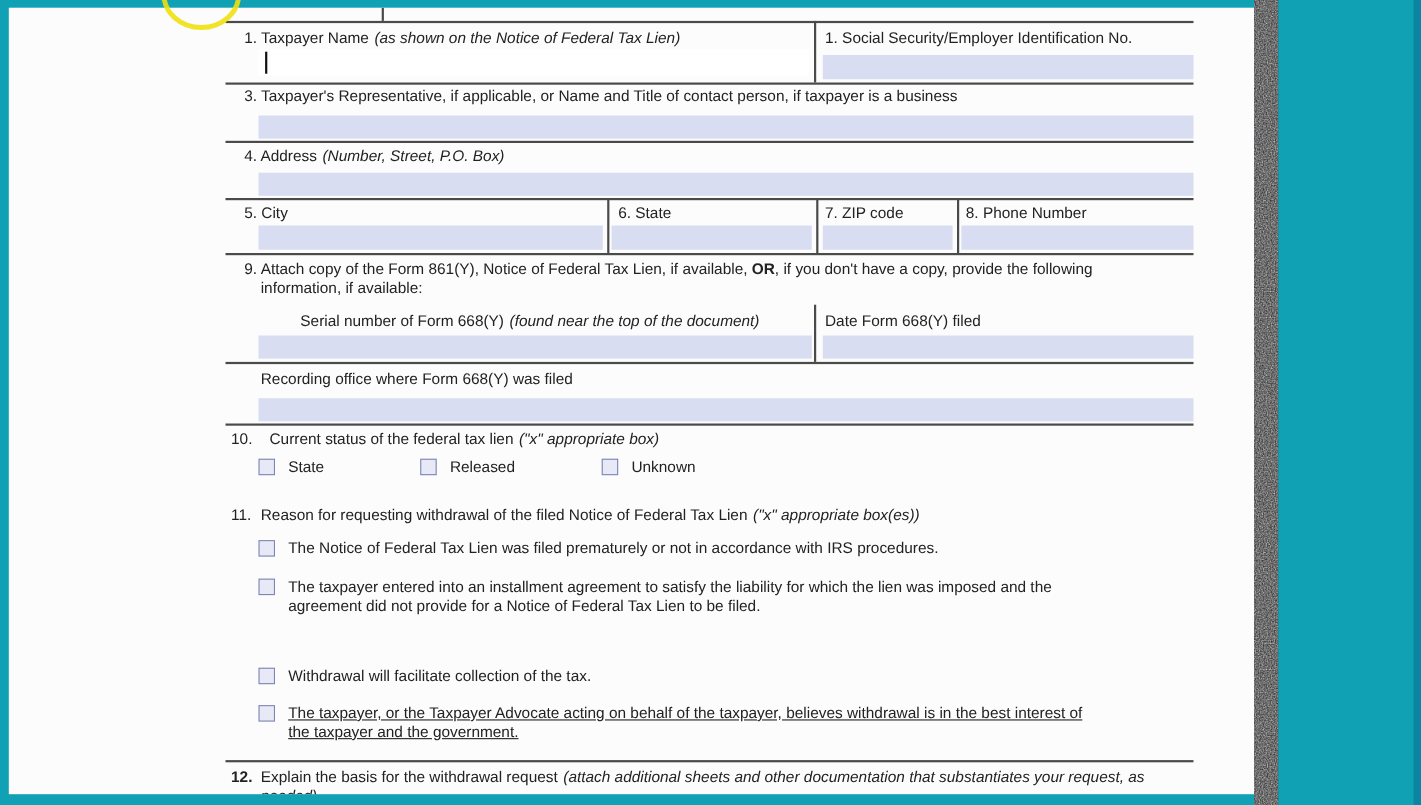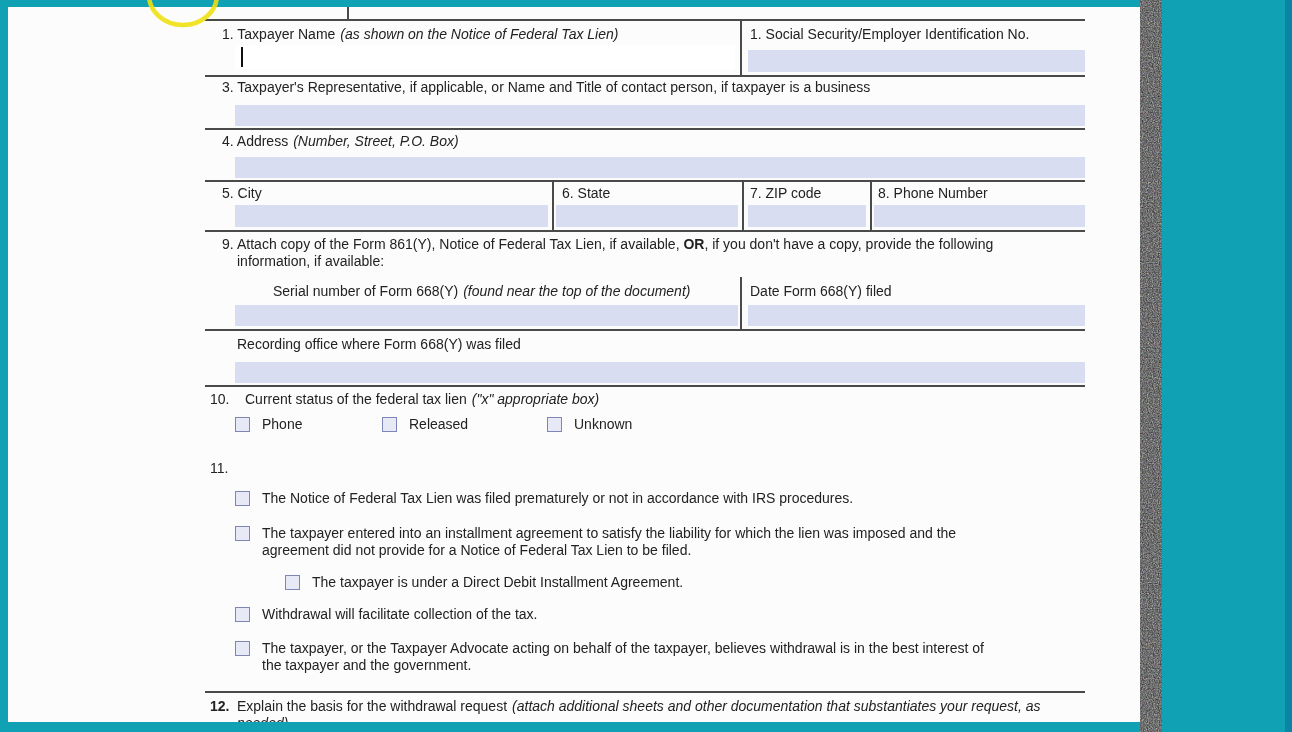--- a/index.html
+++ b/index.html
@@ -105,54 +105,53 @@
   <div class="abs" style="left:229px; top:329px;">Recording office where Form 668(Y) was filed</div>
   <div class="field" style="left:227px; top:355px; width:850px; height:21px;"></div>
   <div class="hline" style="left:197px; top:378px; width:880px;"></div>
 
   <span class="num" style="left:202px; top:384px;">10.</span>
   <div class="abs" style="left:237px; top:384px;">
     <span>Current status of the federal tax lien</span><span class="hint">("x" appropriate box)</span>
   </div>
   <div class="check-row" style="left:227px; top:409px;">
     <span class="cb"></span>
-    <span>Phone</span>
+    <span>State</span>
   </div>
   <div class="check-row" style="left:374px; top:409px;">
     <span class="cb"></span>
     <span>Released</span>
   </div>
   <div class="check-row" style="left:539px; top:409px;">
     <span class="cb"></span>
     <span>Unknown</span>
   </div>
 
   <span class="num" style="left:202px; top:453px;">11.</span>
+  <div class="abs" style="left:229px; top:453px;">
+    <span>Reason for requesting withdrawal of the filed Notice of Federal Tax Lien</span><span class="hint">("x" appropriate box(es))</span>
+  </div>
 
   <div class="check-row" style="left:227px; top:483px;">
     <span class="cb"></span>
     <span style="width:800px;">The Notice of Federal Tax Lien was filed prematurely or not in accordance with IRS procedures.</span>
   </div>
 
   <div class="check-row" style="left:227px; top:518px;">
     <span class="cb"></span>
     <span style="width:760px;">The taxpayer entered into an installment agreement to satisfy the liability for which the lien was imposed and the agreement did not provide for a Notice of Federal Tax Lien to be filed.</span>
   </div>
 
-  <div class="check-row" style="left:277px; top:567px;">
-    <span class="cb"></span>
-    <span style="width:700px;">The taxpayer is under a Direct Debit Installment Agreement.</span>
-  </div>
 
   <div class="check-row" style="left:227px; top:599px;">
     <span class="cb"></span>
     <span style="width:700px;">Withdrawal will facilitate collection of the tax.</span>
   </div>
 
-  <div class="check-row" style="left:227px; top:633px;">
+  <div class="check-row" style="left:227px; top:633px;text-decoration:underline;">
     <span class="cb"></span>
     <span style="width:745px;">The taxpayer, or the Taxpayer Advocate acting on behalf of the taxpayer, believes withdrawal is in the best interest of the taxpayer and the government.</span>
   </div>
 
   <div class="hline" style="left:197px; top:684px; width:880px;"></div>
 
   <span class="num" style="left:202px; top:691px;font-weight:bold;">12.</span>
   <div class="abs" style="left:229px; top:691px; width:818px;">
     <span>Explain the basis for the withdrawal request</span><span class="hint">(attach additional sheets and other documentation that substantiates your request, as needed)</span>
   </div>

